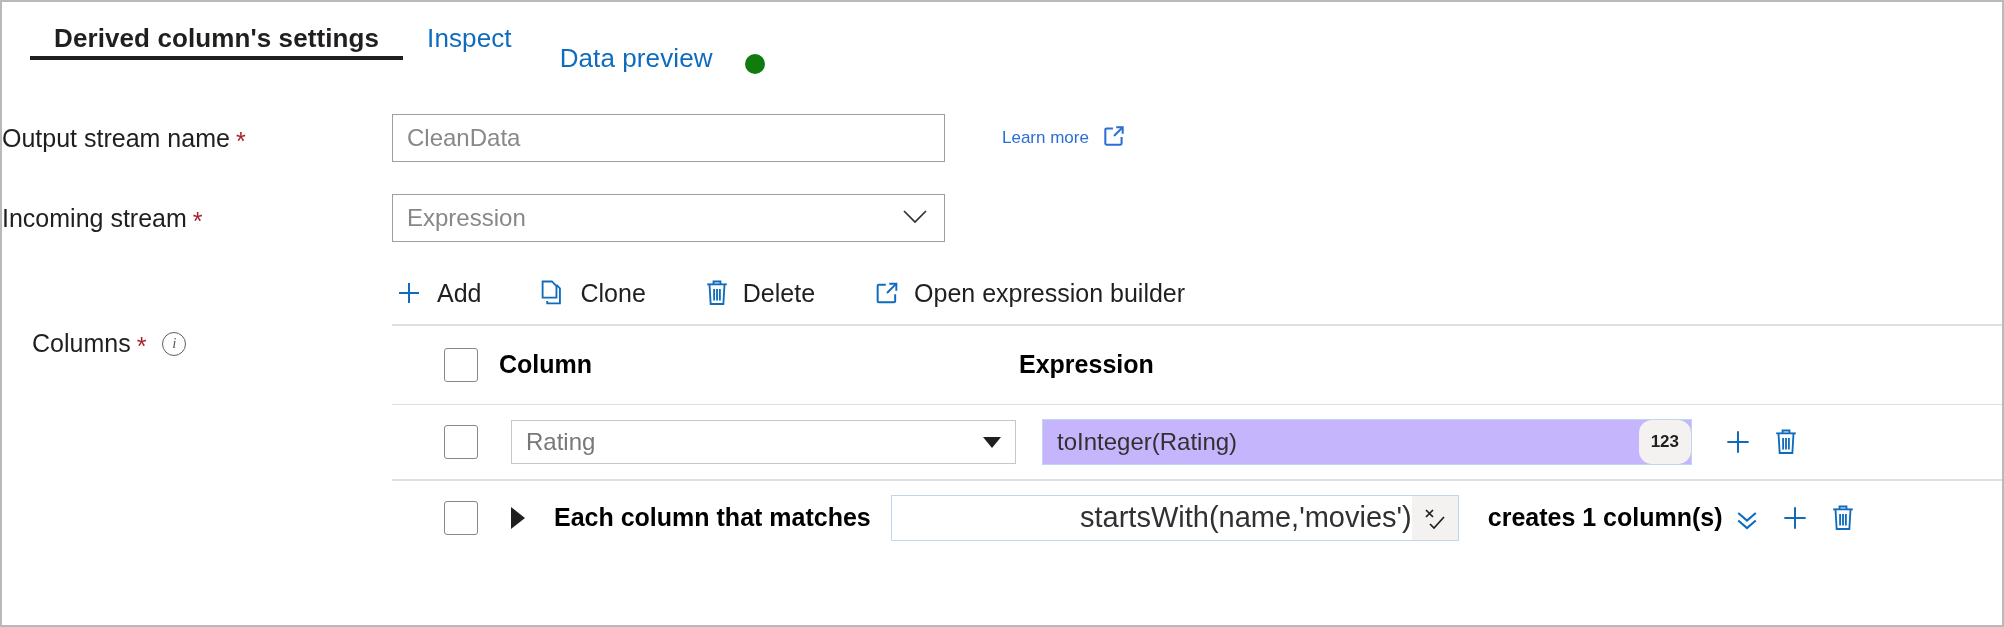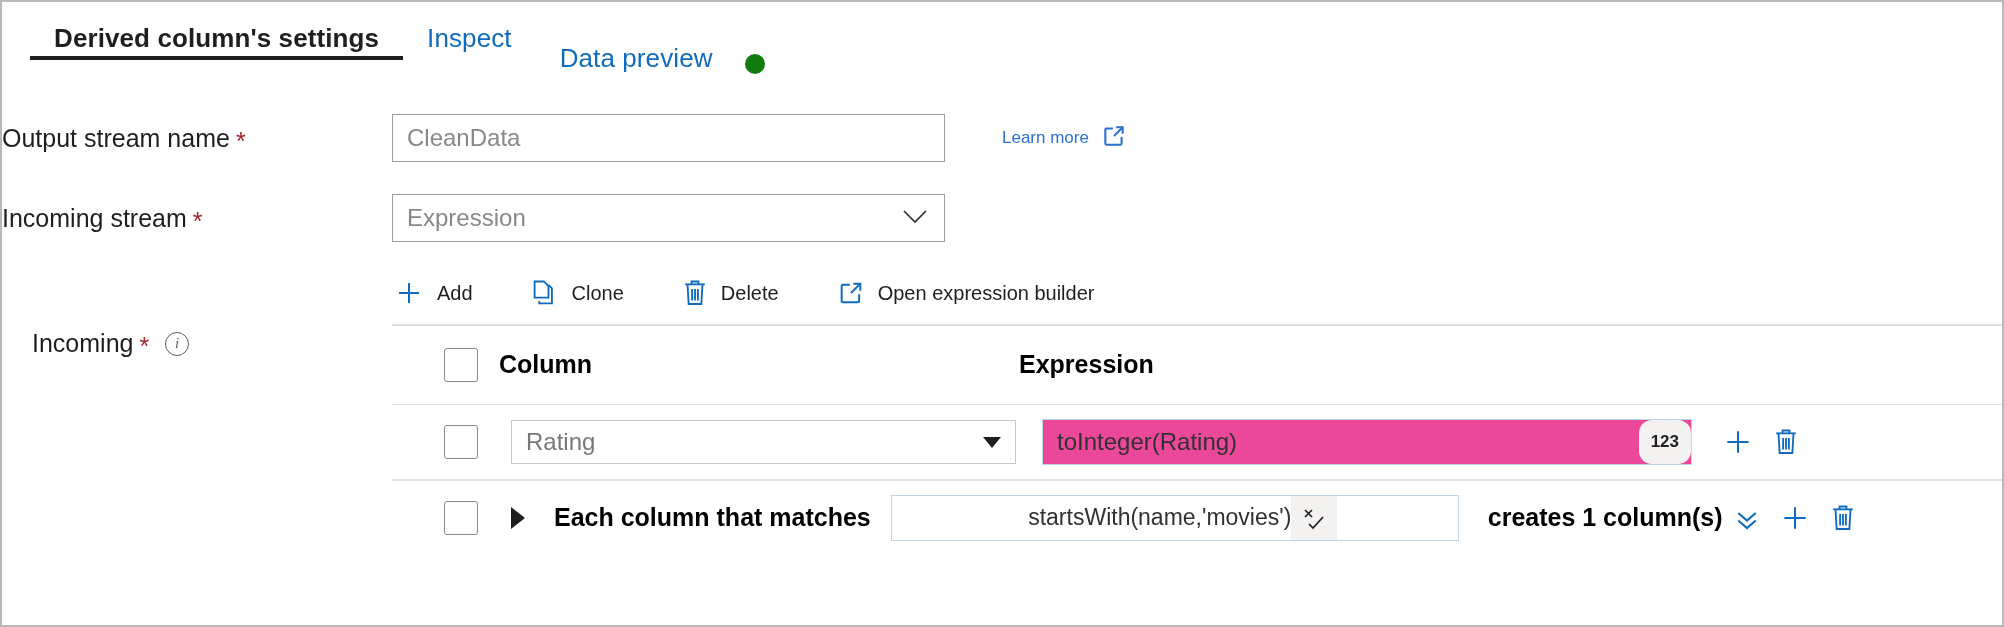--- a/index.html
+++ b/index.html
@@ -166,21 +166,21 @@
     align-items: center;
     height: 62px;
     gap: 0;
   }
   .tbtn {
     display: inline-flex;
     align-items: center;
     gap: 13px;
     padding: 0 26px 0 2px;
     margin-right: 30px;
-    font-size: 20px;
+    font-size: 25px;
     color: #201f1e;
     cursor: pointer;
     white-space: nowrap;
   }
   .tbtn .gi { color: #0f6cbd; display: inline-flex; align-items: center; }
 
   .divider {
     height: 1.5px;
     background: #e1dfdd;
     width: 100%;
@@ -247,21 +247,21 @@
     width: 0; height: 0;
     border-left: 9px solid transparent;
     border-right: 9px solid transparent;
     border-top: 11px solid #201f1e;
   }
 
   .expr-box {
     width: 650px;
     height: 46px;
     border: 1.5px solid #bcd7f0;
-    background: #ec4899;
+    background: #c4b5fd;
     display: flex;
     align-items: center;
     justify-content: space-between;
     padding: 0 0 0 14px;
     font-size: 24px;
     color: #323130;
     margin-left: 26px;
     cursor: text;
   }
   .type-badge {
@@ -305,23 +305,23 @@
     margin-left: 29px;
     white-space: nowrap;
   }
   .pattern-box {
     width: 568px;
     height: 46px;
     border: 1.5px solid #bcd7f0;
     background: #ffffff;
     display: flex;
     align-items: center;
-    justify-content: center;
+    justify-content: flex-end;
     padding: 0 0 0 16px;
-    font-size: 23px;
+    font-size: 29px;
     color: #323130;
     margin-left: 20px;
     cursor: text;
   }
   .bool-badge {
     background: #f3f2f1;
     height: 100%;
     display: flex;
     align-items: center;
     padding: 0 10px;
@@ -378,21 +378,21 @@
         <span>Expression</span>
         <span class="chev">
           <svg width="30" height="20" viewBox="0 0 30 20" fill="none" stroke="#323130" stroke-width="1.7">
             <path d="M4 5l11 11L26 5"></path>
           </svg>
         </span>
       </div>
     </div>
 
     <div class="columns-label">
-      <span>Incoming</span>
+      <span>Columns</span>
       <span class="req">*</span>
       <span class="info-icon">
         <span>i</span>
       </span>
     </div>
 
     <div class="panel">
 
       <div class="toolbar">
         <div class="tbtn">

